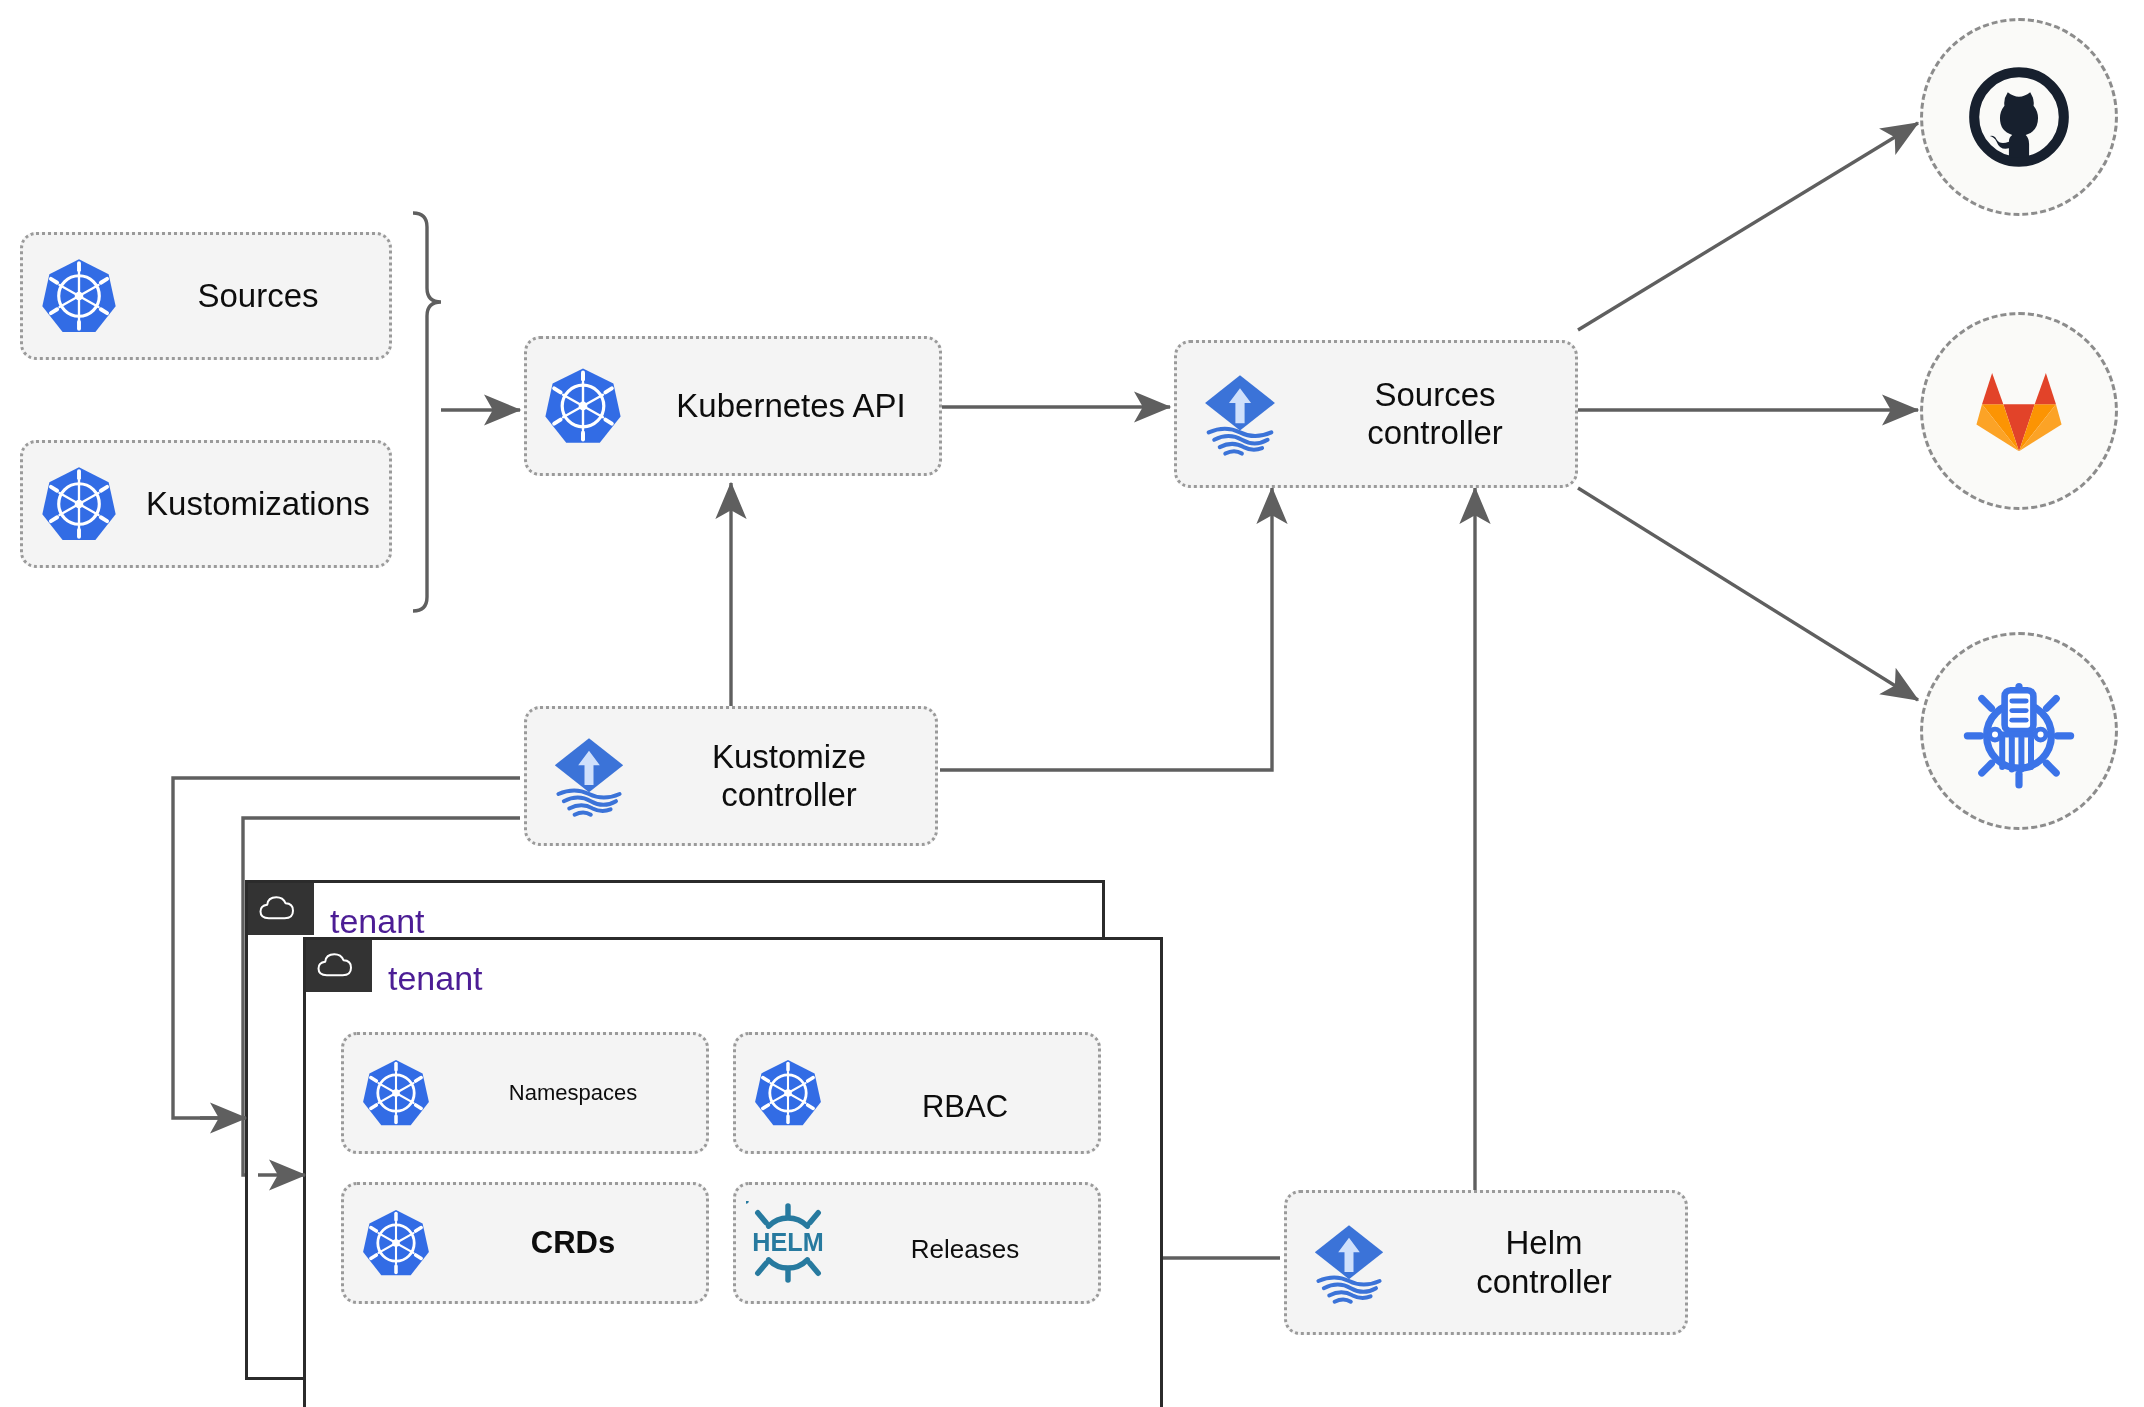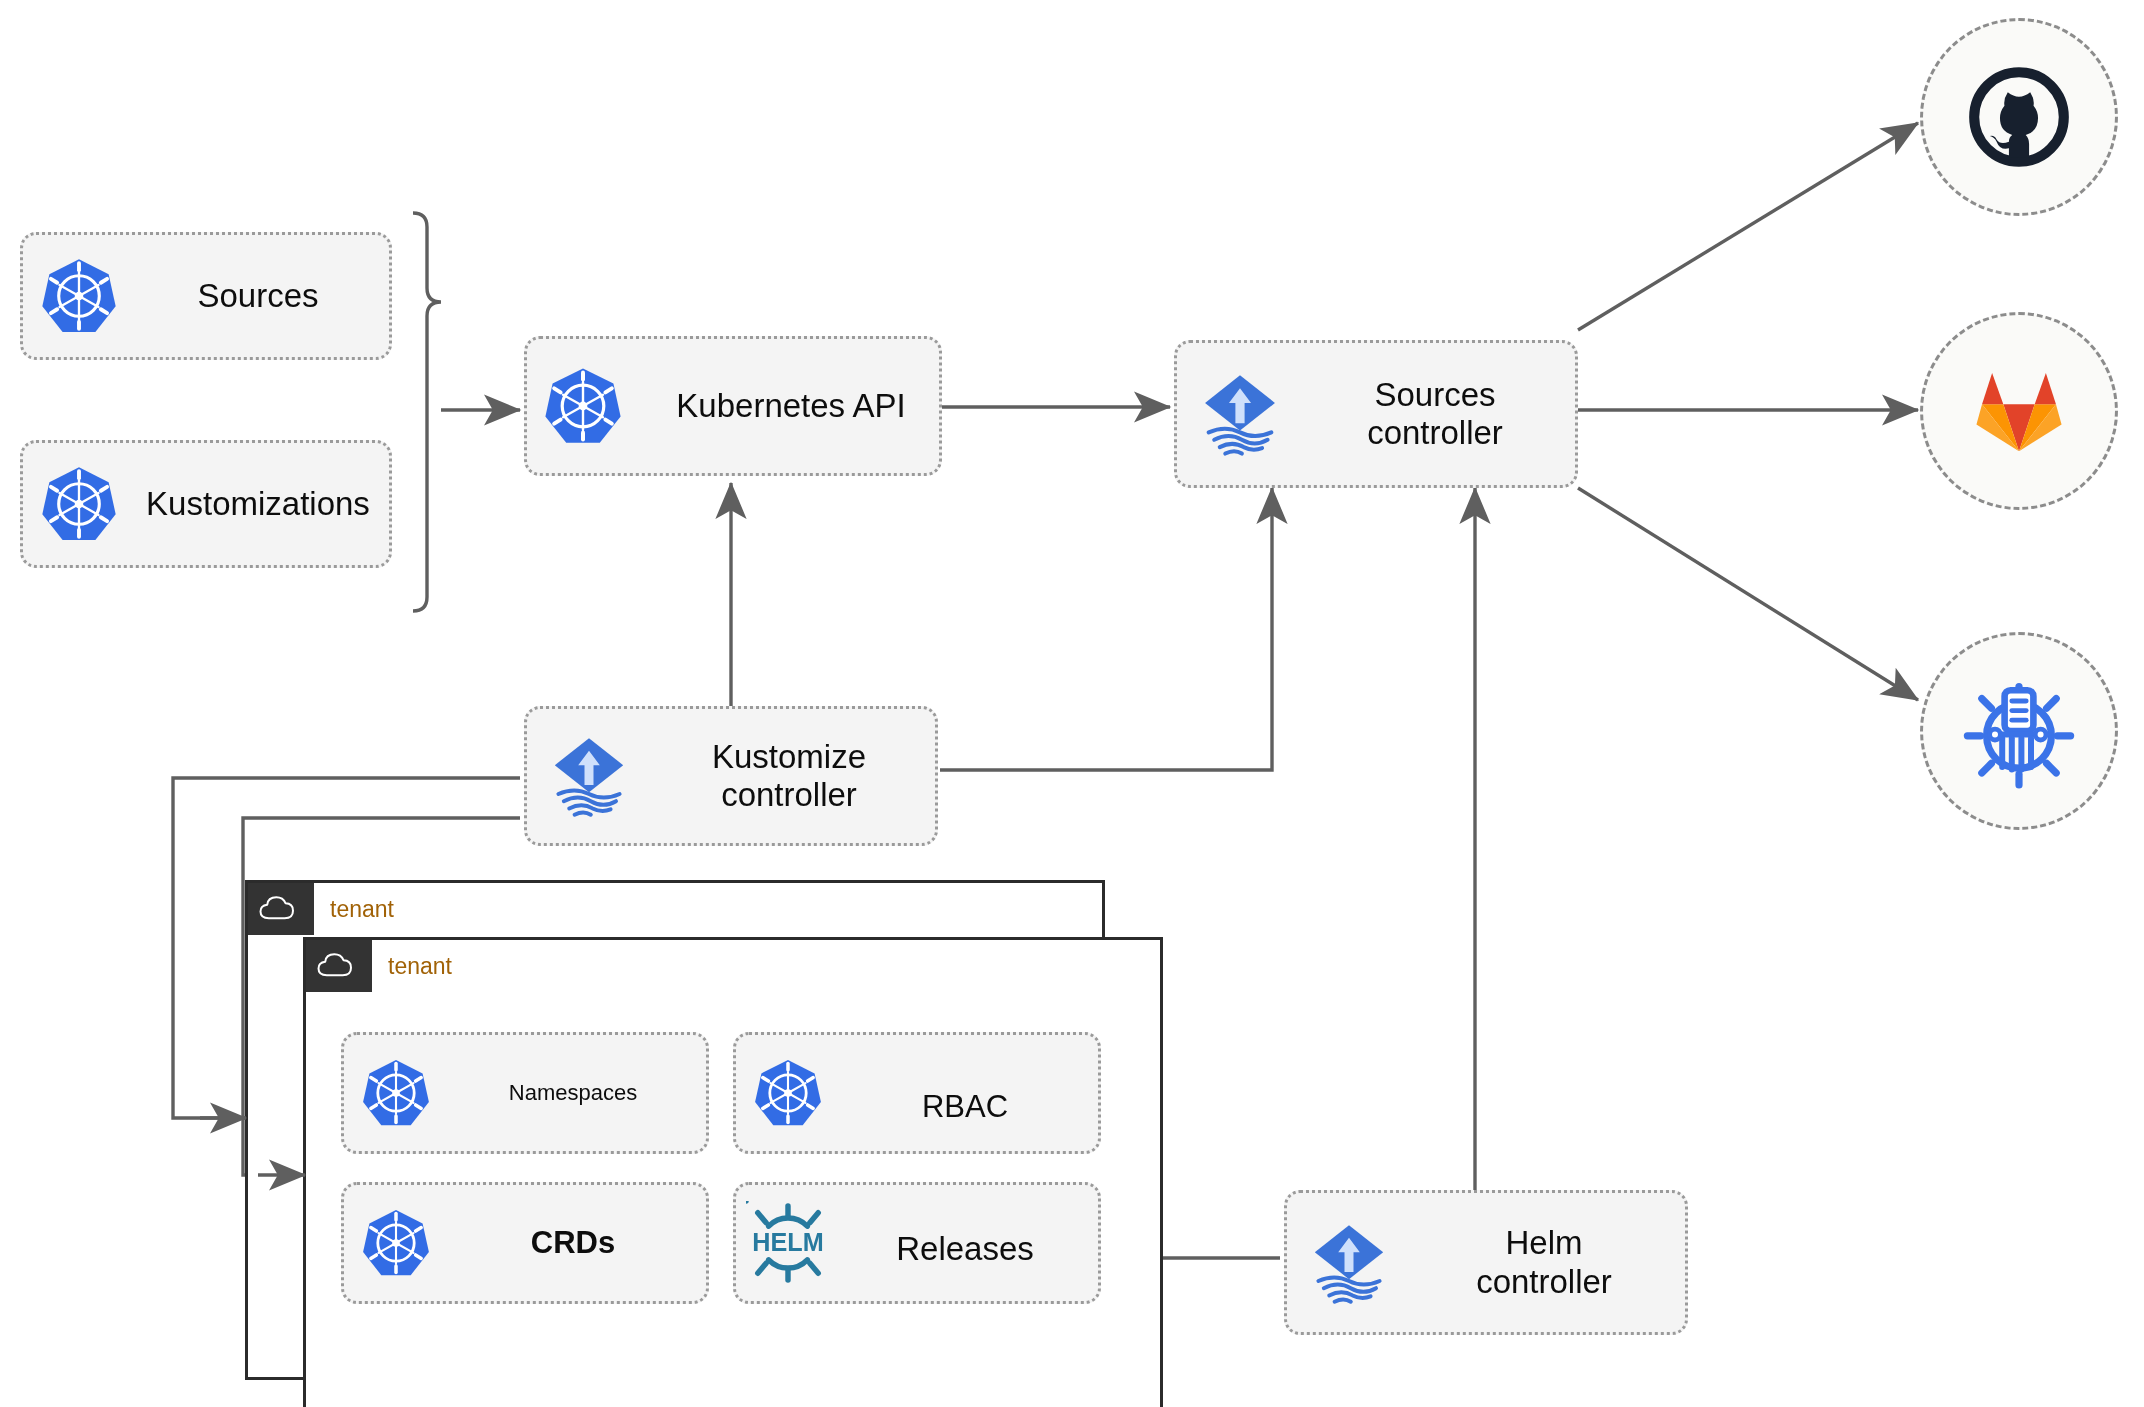--- a/index.html
+++ b/index.html
@@ -52,23 +52,23 @@
   .tenant-tab {
     position: absolute;
     top: 0; left: 0;
     height: 52px;
     background: #333333;
     display: flex; align-items: center;
     padding: 0 10px;
   }
   .tenant-title {
     position: absolute;
-    top: 0; height: 52px;
+    top: 12px; height: 52px;
     display: flex; align-items: center;
-    font-size: 23px; color: #a16207;
+    font-size: 34px; color: #4c1d95;
   }
 
   
   svg.layer { position: absolute; top: 0; left: 0; width: 2144px; height: 1407px; overflow: visible; }
   svg.edges { z-index: 3; }
   svg.edges-top { z-index: 8; }
   .ln { fill: none; stroke: #5f5f5f; stroke-width: 3.4; }
   .brace { fill: none; stroke: #5f5f5f; stroke-width: 3.4; }
 </style>
 </head>
@@ -392,21 +392,21 @@
           <line x1="50" y1="82" x2="50" y2="94"></line>
           <line x1="26,0" y1="0" x2="0" y2="0" transform="translate(0,0)"></line>
           <line x1="24" y1="26" x2="14" y2="14"></line>
           <line x1="76" y1="26" x2="86" y2="14"></line>
           <line x1="24" y1="74" x2="14" y2="86"></line>
           <line x1="76" y1="74" x2="86" y2="86"></line>
         </g>
         <text x="50" y="60" text-anchor="middle" font-family="'Liberation Sans', sans-serif" font-size="30" font-weight="bold" fill="#277a9f">HELM</text>
       </svg>
     </span>
-    <span class="lbl" style="font-size:33px;margin-top:12px;">Releases</span>
+    <span class="lbl" style="font-size:26px;margin-top:12px;">Releases</span>
   </div>
 
   <svg class="layer edges-top">
     <defs>
       <marker id="ah2" markerWidth="13" markerHeight="13" refX="10.6" refY="5.2" orient="auto" markerUnits="strokeWidth">
         <path d="M0,0.6 L11,5.2 L0,9.8 L2.6,5.2 Z" fill="#5f5f5f"></path>
       </marker>
     </defs>
     <path class="ln" marker-end="url(#ah2)" d="M200,1118 L246,1118"></path>
     <path class="ln" marker-end="url(#ah2)" d="M258,1175 L305,1175"></path>

